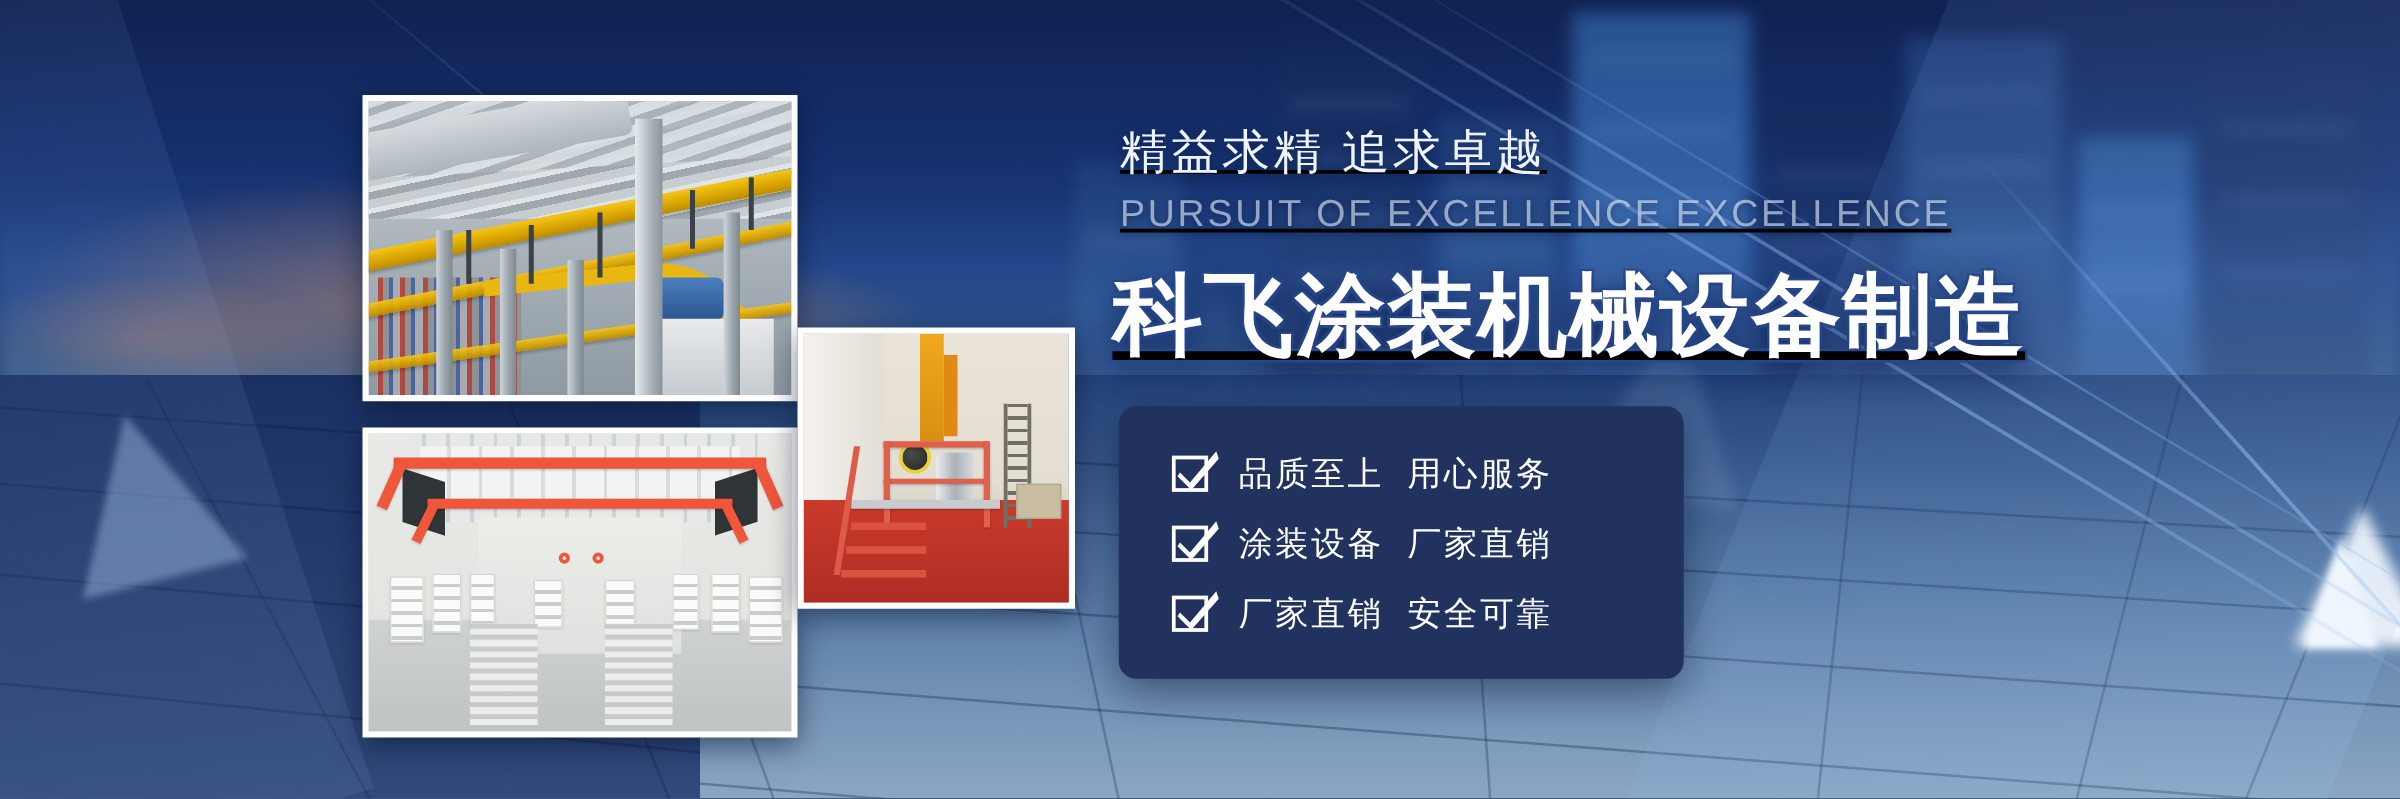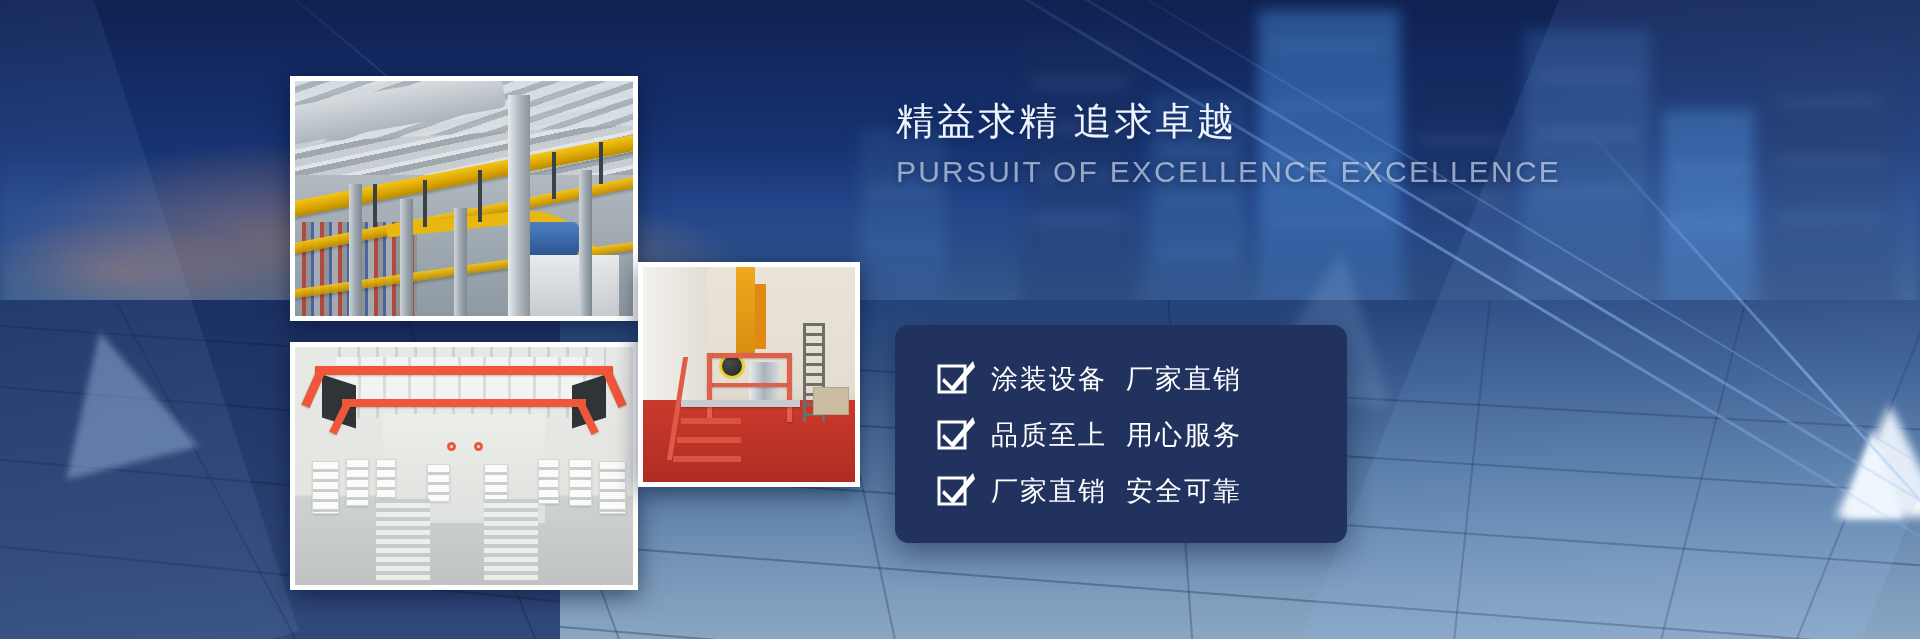--- a/index.html
+++ b/index.html
@@ -189,21 +189,21 @@
   .b-filter{ position:absolute; background:#fbfbfa; border:1px solid #d4d7d6;
     box-shadow:0 1px 2px rgba(0,0,0,.12);
     background-image:repeating-linear-gradient(180deg,transparent 0 7px,#c9cdcd 7px 10px); }
   .b-dot{ position:absolute; width:9px; height:9px; border-radius:50%; border:3px solid #f0563a; }
   .b-grate{ position:absolute; bottom:2%; width:16%; height:34%;
     background:repeating-linear-gradient(180deg,#c8ccc9 0 4px,#eef0ee 4px 9px),
                repeating-linear-gradient(90deg,#c8ccc9 0 4px,#eef0ee 4px 9px);
     opacity:.95; }
 
   
-  .copy{ position:absolute; left:880px; top:96px; width:860px; z-index:8; }
+  .copy{ position:absolute; left:880px; top:96px; width:860px; z-index:8;text-decoration:underline; }
   .tagline{
     font-size:38px; letter-spacing:3px; color:#eef4ff; font-weight:400;
     text-shadow:0 2px 10px rgba(0,20,60,.55);
     margin-left:16px;
   }
   .subline{
     margin-top:8px; margin-left:16px;
     font-size:30px; letter-spacing:2.2px; font-weight:400;
     color:rgba(225,235,250,.62);
     text-shadow:0 1px 6px rgba(0,15,50,.4);
@@ -400,49 +400,50 @@
       <div class="b-filter" style="left:81%; top:47%; width:7%;  height:20%;"></div>
       <div class="b-filter" style="left:90%; top:48%; width:8%;  height:22%;"></div>
       <div class="b-grate" style="left:24%;"></div>
       <div class="b-grate" style="left:56%;"></div>
     </div>
   </div>
 
   <div class="copy">
     <div class="tagline">精益求精  追求卓越</div>
     <div class="subline">PURSUIT OF EXCELLENCE EXCELLENCE</div>
+    <div class="headline">科飞涂装机械设备制造</div>
   </div>
 
   <div class="features">
+
+    <div class="frow">
+      <span class="chk">
+        <svg viewBox="0 0 40 40" aria-hidden="true">
+          <rect x="2" y="8" width="26" height="26" fill="none" stroke="#ffffff" stroke-width="3"></rect>
+          <path d="M7 20 L15 28 L36 3 L38 9 L16 34 L5 23 Z" fill="#ffffff"></path>
+        </svg>
+      </span>
+      <span class="ftext">品质至上  用心服务</span>
+    </div>
 
     <div class="frow">
       <span class="chk">
         <svg viewBox="0 0 40 40" aria-hidden="true">
           <rect x="2" y="8" width="26" height="26" fill="none" stroke="#ffffff" stroke-width="3"></rect>
           <path d="M7 20 L15 28 L36 3 L38 9 L16 34 L5 23 Z" fill="#ffffff"></path>
         </svg>
       </span>
       <span class="ftext">涂装设备  厂家直销</span>
     </div>
 
     <div class="frow">
       <span class="chk">
         <svg viewBox="0 0 40 40" aria-hidden="true">
           <rect x="2" y="8" width="26" height="26" fill="none" stroke="#ffffff" stroke-width="3"></rect>
           <path d="M7 20 L15 28 L36 3 L38 9 L16 34 L5 23 Z" fill="#ffffff"></path>
         </svg>
       </span>
-      <span class="ftext">品质至上  用心服务</span>
-    </div>
-
-    <div class="frow">
-      <span class="chk">
-        <svg viewBox="0 0 40 40" aria-hidden="true">
-          <rect x="2" y="8" width="26" height="26" fill="none" stroke="#ffffff" stroke-width="3"></rect>
-          <path d="M7 20 L15 28 L36 3 L38 9 L16 34 L5 23 Z" fill="#ffffff"></path>
-        </svg>
-      </span>
       <span class="ftext">厂家直销  安全可靠</span>
     </div>
 
   </div>
 
 </div>
 
 </body></html>

